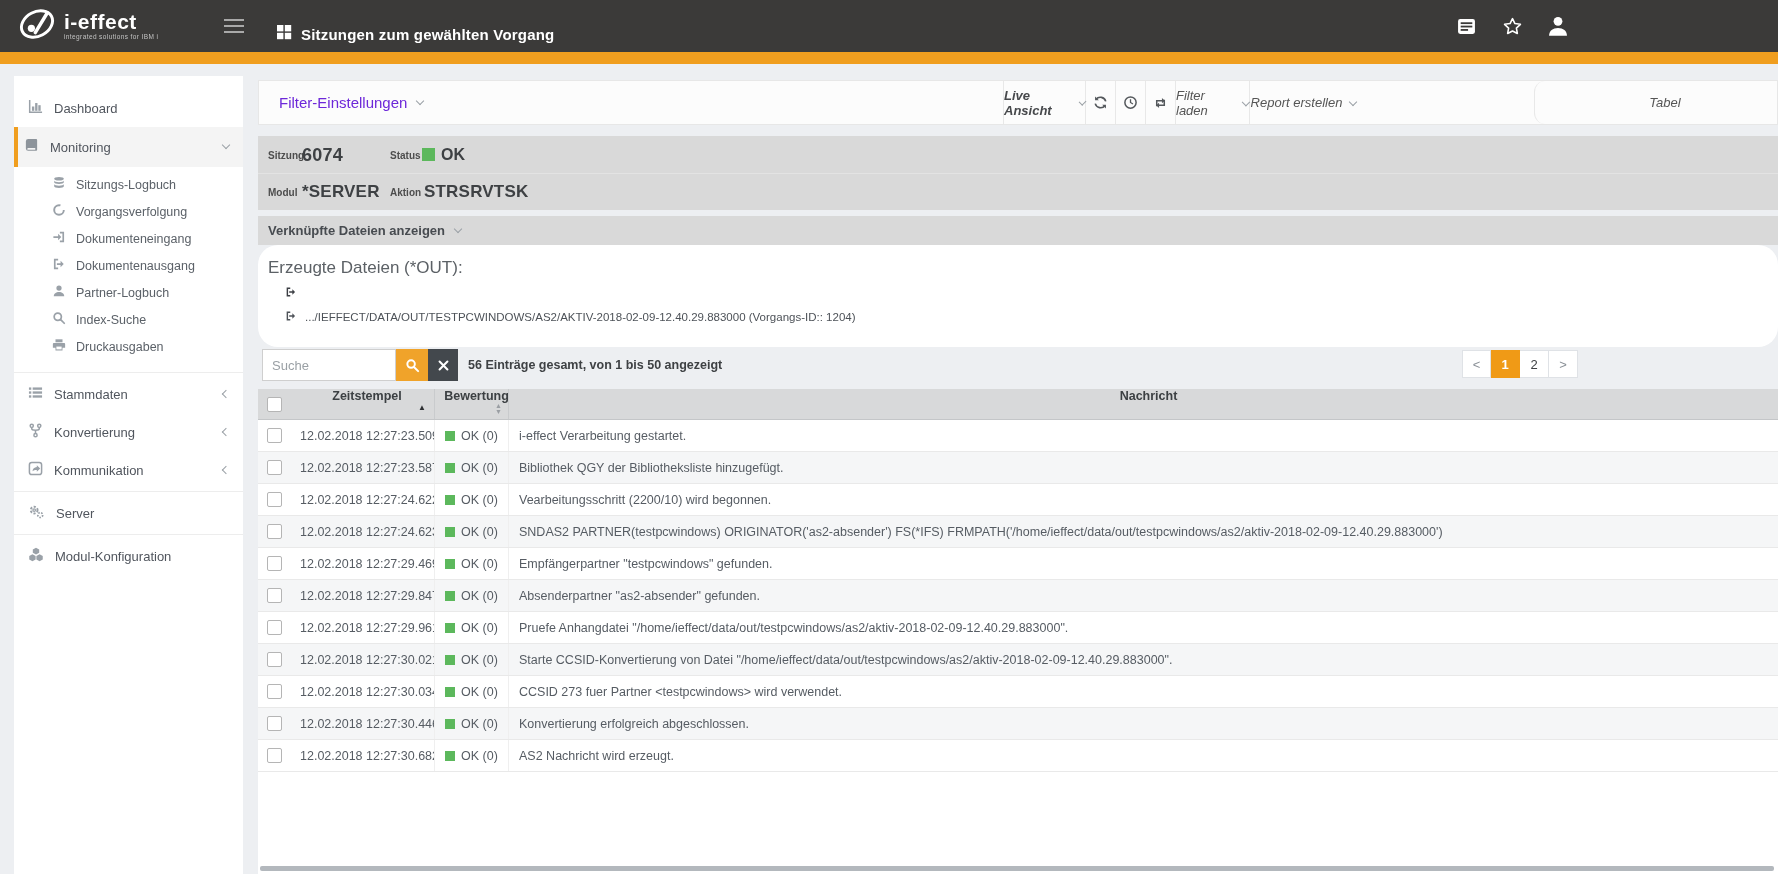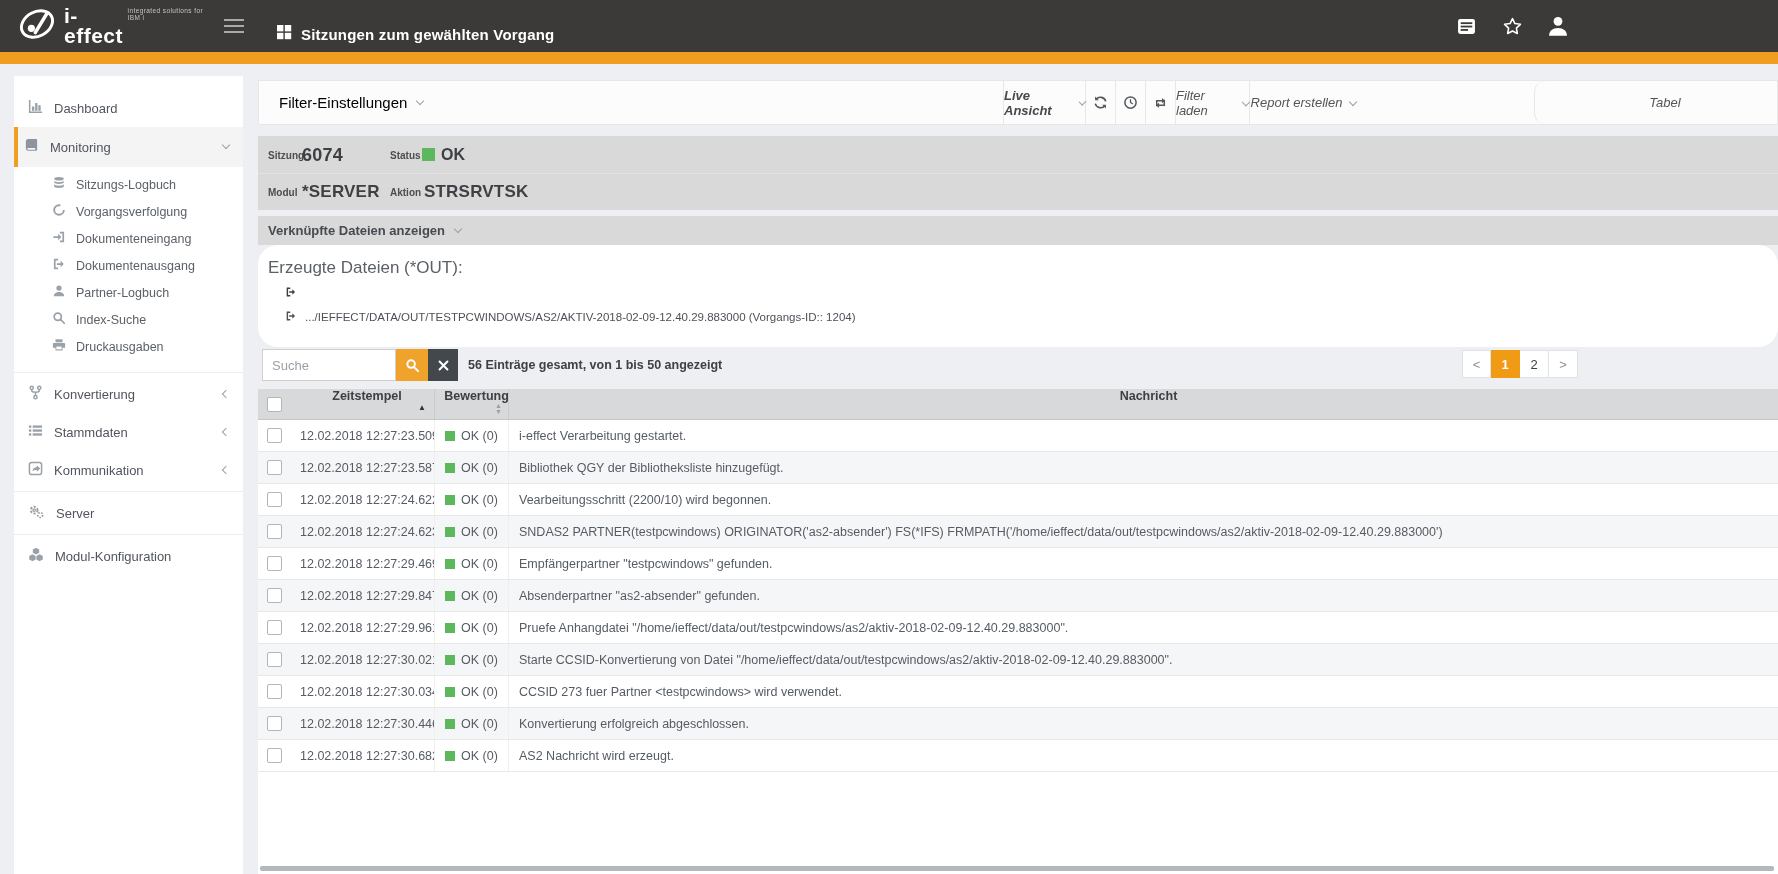--- a/index.html
+++ b/index.html
@@ -4,21 +4,21 @@
 <style>
   * { margin:0; padding:0; box-sizing:border-box; }
   html,body { width:1778px; height:874px; overflow:hidden; }
   body { font-family:"Liberation Sans","DejaVu Sans",sans-serif; background:#edeff2; }
   .app { position:relative; width:1778px; height:874px; background:#edeff2; overflow:hidden; }
 
   
   .topbar { position:absolute; left:0; top:0; width:100%; height:52px; background:#3b3a39; display:flex; align-items:center; }
   .accent-bar { position:absolute; left:0; top:52px; width:100%; height:12px; background:#f09e1f; }
   .logo { display:flex; align-items:center; gap:8px; padding-left:18px; width:210px; }
-  .logo-text-wrap { display:flex; flex-direction:row; }
+  .logo-text-wrap { display:flex; flex-direction:column; }
   .logo-brand { color:#fff; font-size:21px; font-weight:700; letter-spacing:.5px; line-height:20px; }
   .logo-tagline { color:#c3c3c3; font-size:6.5px; letter-spacing:.4px; margin-top:1px; }
   .hamburger { margin-left:14px; display:flex; flex-direction:column; gap:4px; cursor:pointer; }
   .hamburger span { display:block; width:20px; height:2.3px; background:#a9a9a9; }
   .title-wrap { display:flex; align-items:center; gap:9px; margin-left:32px;margin-top:16px; }
   .page-title { color:#fff; font-size:15px; font-weight:700; letter-spacing:.2px; }
   .hdr-right { position:absolute; right:208px; top:0; height:52px; display:flex; align-items:center; gap:22px; }
   .hdr-btn { display:flex; align-items:center; justify-content:center; width:24px; height:24px; cursor:pointer; }
 
   
@@ -35,21 +35,21 @@
   .chev { display:inline-block; width:6px; height:6px; border-right:1.6px solid #9aa0a6; border-bottom:1.6px solid #9aa0a6; }
   .chev.down { transform:rotate(45deg); margin-top:-4px; }
   .chev.left { transform:rotate(135deg); }
   .side-item .chev { margin-right:14px; }
   .ic { flex:0 0 auto; }
 
   
   .content { position:absolute; left:258px; top:0; right:0; bottom:0; }
 
   .toolbar { position:absolute; left:0; right:0; top:80px; height:45px; background:#fcfcfc; border:1px solid #e7e7e7; display:flex; align-items:center; }
-  .filter-settings { display:flex; align-items:center; gap:10px; padding-left:20px; color:#000000; font-size:15px; cursor:pointer; }
+  .filter-settings { display:flex; align-items:center; gap:10px; padding-left:20px; color:#6d28d9; font-size:15px; cursor:pointer; }
   .tb-right { position:absolute; right:0; top:0; height:100%; display:flex; }
   .tb-btn { display:flex; align-items:center; justify-content:center; height:100%; border-left:1px solid #e8e8e8; font-size:13px; color:#555; cursor:pointer; background:#fcfcfc;font-style:italic; }
   .tb-btn.bold { font-weight:700; color:#47494c; }
   .tb-btn .chev { margin-left:8px; margin-top:-2px; }
   .w-live{width:82px;} .w-ic{width:30px;} .w-fl{width:74px;} .w-re{width:108px;} .w-blank{width:177px;border-left:none;} .w-tab{width:243px; justify-content:center; padding-left:18px;border-radius:11px;}
 
   .session-panel { position:absolute; left:0; right:0; top:136px; height:74px; background:#d9d9d9; }
   .srow { position:relative; height:37px; }
   .srow + .srow { border-top:1px solid #e3e3e3; }
   .slabel { position:absolute; top:50%; transform:translateY(-50%); font-size:10px; font-weight:700; color:#4d4d4d; }
@@ -241,42 +241,42 @@
           </svg>
         </span>
         <span>Druckausgaben</span>
       </li>
     </ul>
 
     <div class="side-div"></div>
 
     <div class="side-item">
       <span class="ic">
-        <svg width="15" height="15" viewBox="0 0 16 16" fill="none" stroke="#9aa1a8" stroke-width="1.6">
-          <circle cx="4" cy="3" r="1.7"></circle>
-            <circle cx="12" cy="3" r="1.7"></circle>
-            <circle cx="8" cy="13" r="1.7"></circle>
-          <path d="M4 4.8v1.4c0 2.1 8 2.1 8 0V4.8M8 8v3.2"></path>
-        </svg>
-      </span>
-      <span class="lbl">Konvertierung</span>
-      <span class="chev left"></span>
-    </div>
-    <div class="side-item">
-      <span class="ic">
         <svg width="15" height="15" viewBox="0 0 16 16" fill="#9aa1a8">
           <rect x="1" y="2.6" width="2.5" height="2.5"></rect>
             <rect x="5" y="2.6" width="10" height="2.5"></rect>
           <rect x="1" y="6.8" width="2.5" height="2.5"></rect>
             <rect x="5" y="6.8" width="10" height="2.5"></rect>
           <rect x="1" y="11" width="2.5" height="2.5"></rect>
             <rect x="5" y="11" width="10" height="2.5"></rect>
         </svg>
       </span>
       <span class="lbl">Stammdaten</span>
+      <span class="chev left"></span>
+    </div>
+    <div class="side-item">
+      <span class="ic">
+        <svg width="15" height="15" viewBox="0 0 16 16" fill="none" stroke="#9aa1a8" stroke-width="1.6">
+          <circle cx="4" cy="3" r="1.7"></circle>
+            <circle cx="12" cy="3" r="1.7"></circle>
+            <circle cx="8" cy="13" r="1.7"></circle>
+          <path d="M4 4.8v1.4c0 2.1 8 2.1 8 0V4.8M8 8v3.2"></path>
+        </svg>
+      </span>
+      <span class="lbl">Konvertierung</span>
       <span class="chev left"></span>
     </div>
     <div class="side-item">
       <span class="ic">
         <svg width="15" height="15" viewBox="0 0 16 16">
           <rect x="1.5" y="1.5" width="13" height="13" rx="2.5" fill="none" stroke="#9aa1a8" stroke-width="1.6"></rect>
           <path d="M4.8 11c.2-2.8 1.9-4.4 4.6-4.6V4.5L13 8l-3.6 3.5V9.6c-2.2 0-3.5.4-4.6 1.4z" fill="#9aa1a8"></path>
         </svg>
       </span>
       <span class="lbl">Kommunikation</span>

